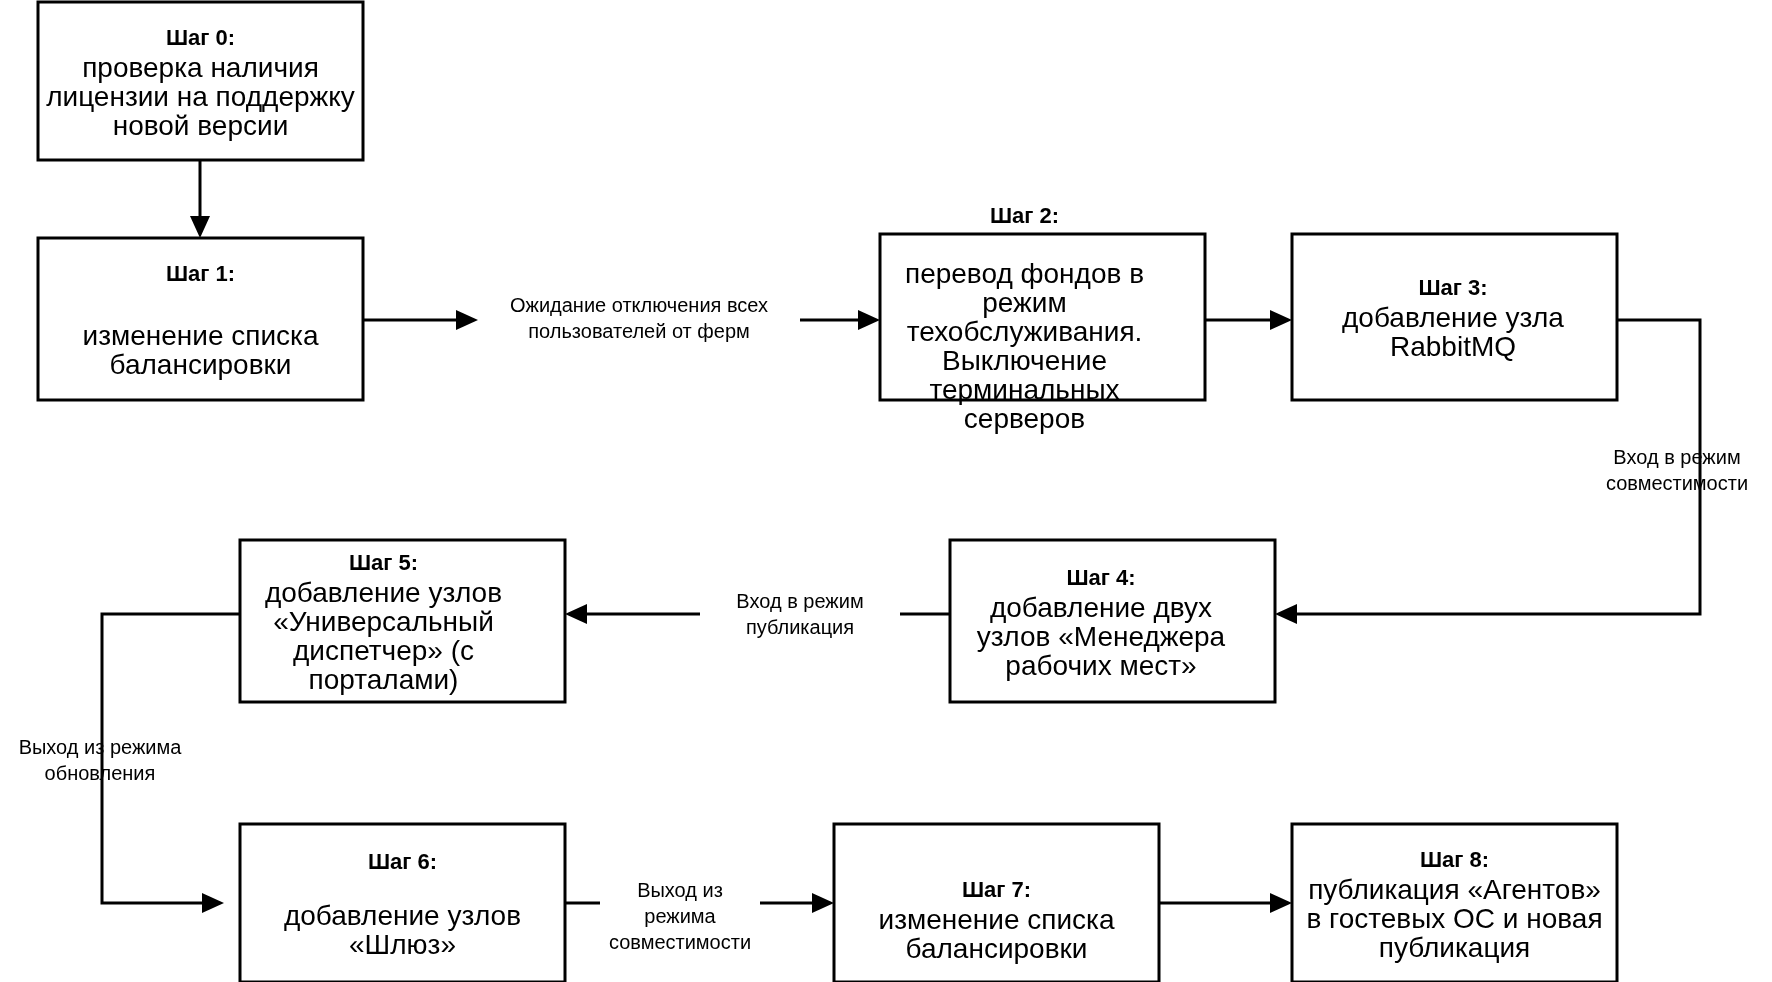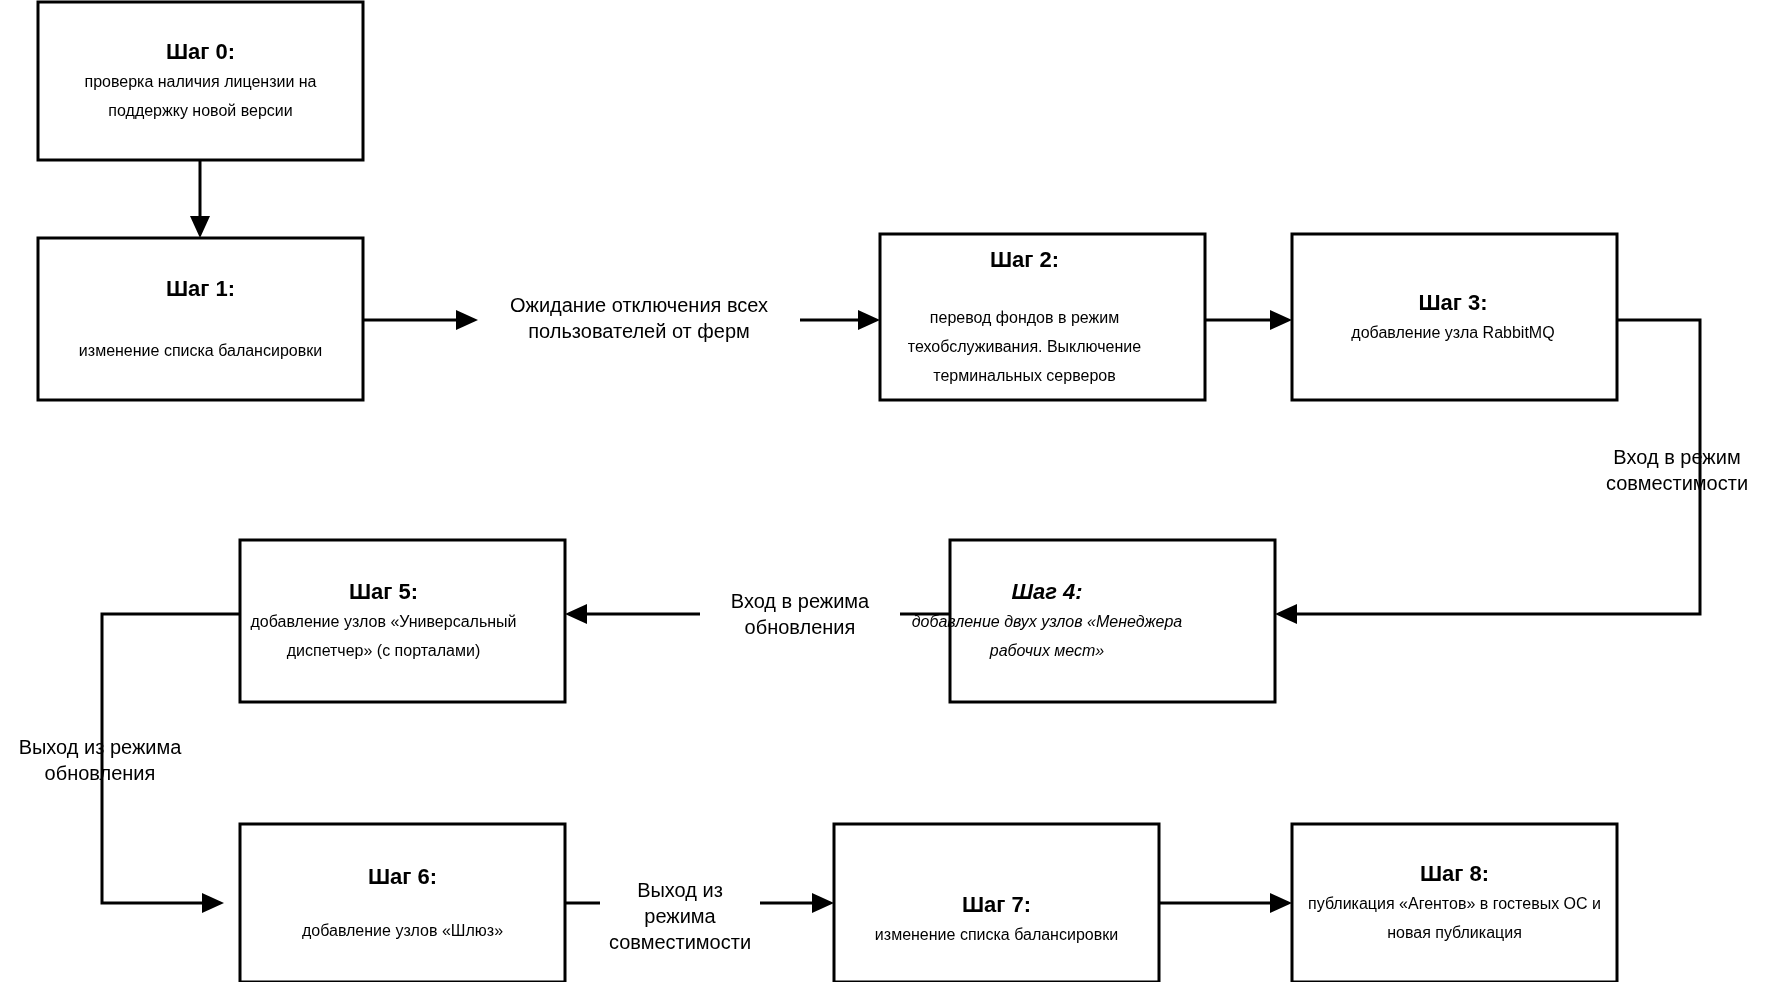--- a/index.html
+++ b/index.html
@@ -53,21 +53,21 @@
     padding: 4px 8px;
   }
   .node-title {
     font-weight: bold;
     font-size: 22px;
     line-height: 30px;
     white-space: nowrap;
   }
   .node-body {
     font-weight: normal;
-    font-size: 16px;
+    font-size: 28px;
     line-height: 29px;
   }
   .edge-label {
     position: absolute;
     font-weight: normal;
     font-size: 20px;
     line-height: 26px;
     color: #000000;
     text-align: center;
     background: transparent;
@@ -136,21 +136,21 @@
   <div class="node-box" style="left:880px; top:234px; width:289px; height:166px;gap:28px;">
     <div class="node-title">Шаг 2:</div>
     <div class="node-body">перевод фондов в режим техобслуживания. Выключение терминальных серверов</div>
   </div>
 
   <div class="node-box" style="left:1292px; top:234px; width:322px; height:166px;">
     <div class="node-title">Шаг 3:</div>
     <div class="node-body">добавление узла RabbitMQ</div>
   </div>
 
-  <div class="node-box" style="left:896px; top:540px; width:302px; height:162px;font-style:italic;">
+  <div class="node-box" style="left:950px; top:540px; width:302px; height:162px;">
     <div class="node-title">Шаг 4:</div>
     <div class="node-body">добавление двух узлов «Менеджера рабочих мест»</div>
   </div>
 
   <div class="node-box" style="left:240px; top:540px; width:287px; height:162px;">
     <div class="node-title">Шаг 5:</div>
     <div class="node-body">добавление узлов «Универсальный диспетчер» (с порталами)</div>
   </div>
 
   <div class="node-box" style="left:240px; top:824px; width:325px; height:158px;gap:24px;">
@@ -165,19 +165,19 @@
 
   <div class="node-box" style="left:1292px; top:824px; width:325px; height:158px;">
     <div class="node-title">Шаг 8:</div>
     <div class="node-body">публикация «Агентов» в гостевых ОС и новая публикация</div>
   </div>
 
   <div class="edge-label" style="left:478px; top:292px; width:322px;">Ожидание отключения всех пользователей от ферм</div>
 
   <div class="edge-label" style="left:1582px; top:444px; width:190px;">Вход в режим совместимости</div>
 
-  <div class="edge-label" style="left:700px; top:588px; width:200px;">Вход в режима обновления</div>
+  <div class="edge-label" style="left:700px; top:588px; width:200px;">Вход в режим публикация</div>
 
   <div class="edge-label" style="left:0px; top:734px; width:200px;">Выход из режима обновления</div>
 
   <div class="edge-label" style="left:600px; top:877px; width:160px;">Выход из режима совместимости</div>
 
 </div>
 
 </body></html>

